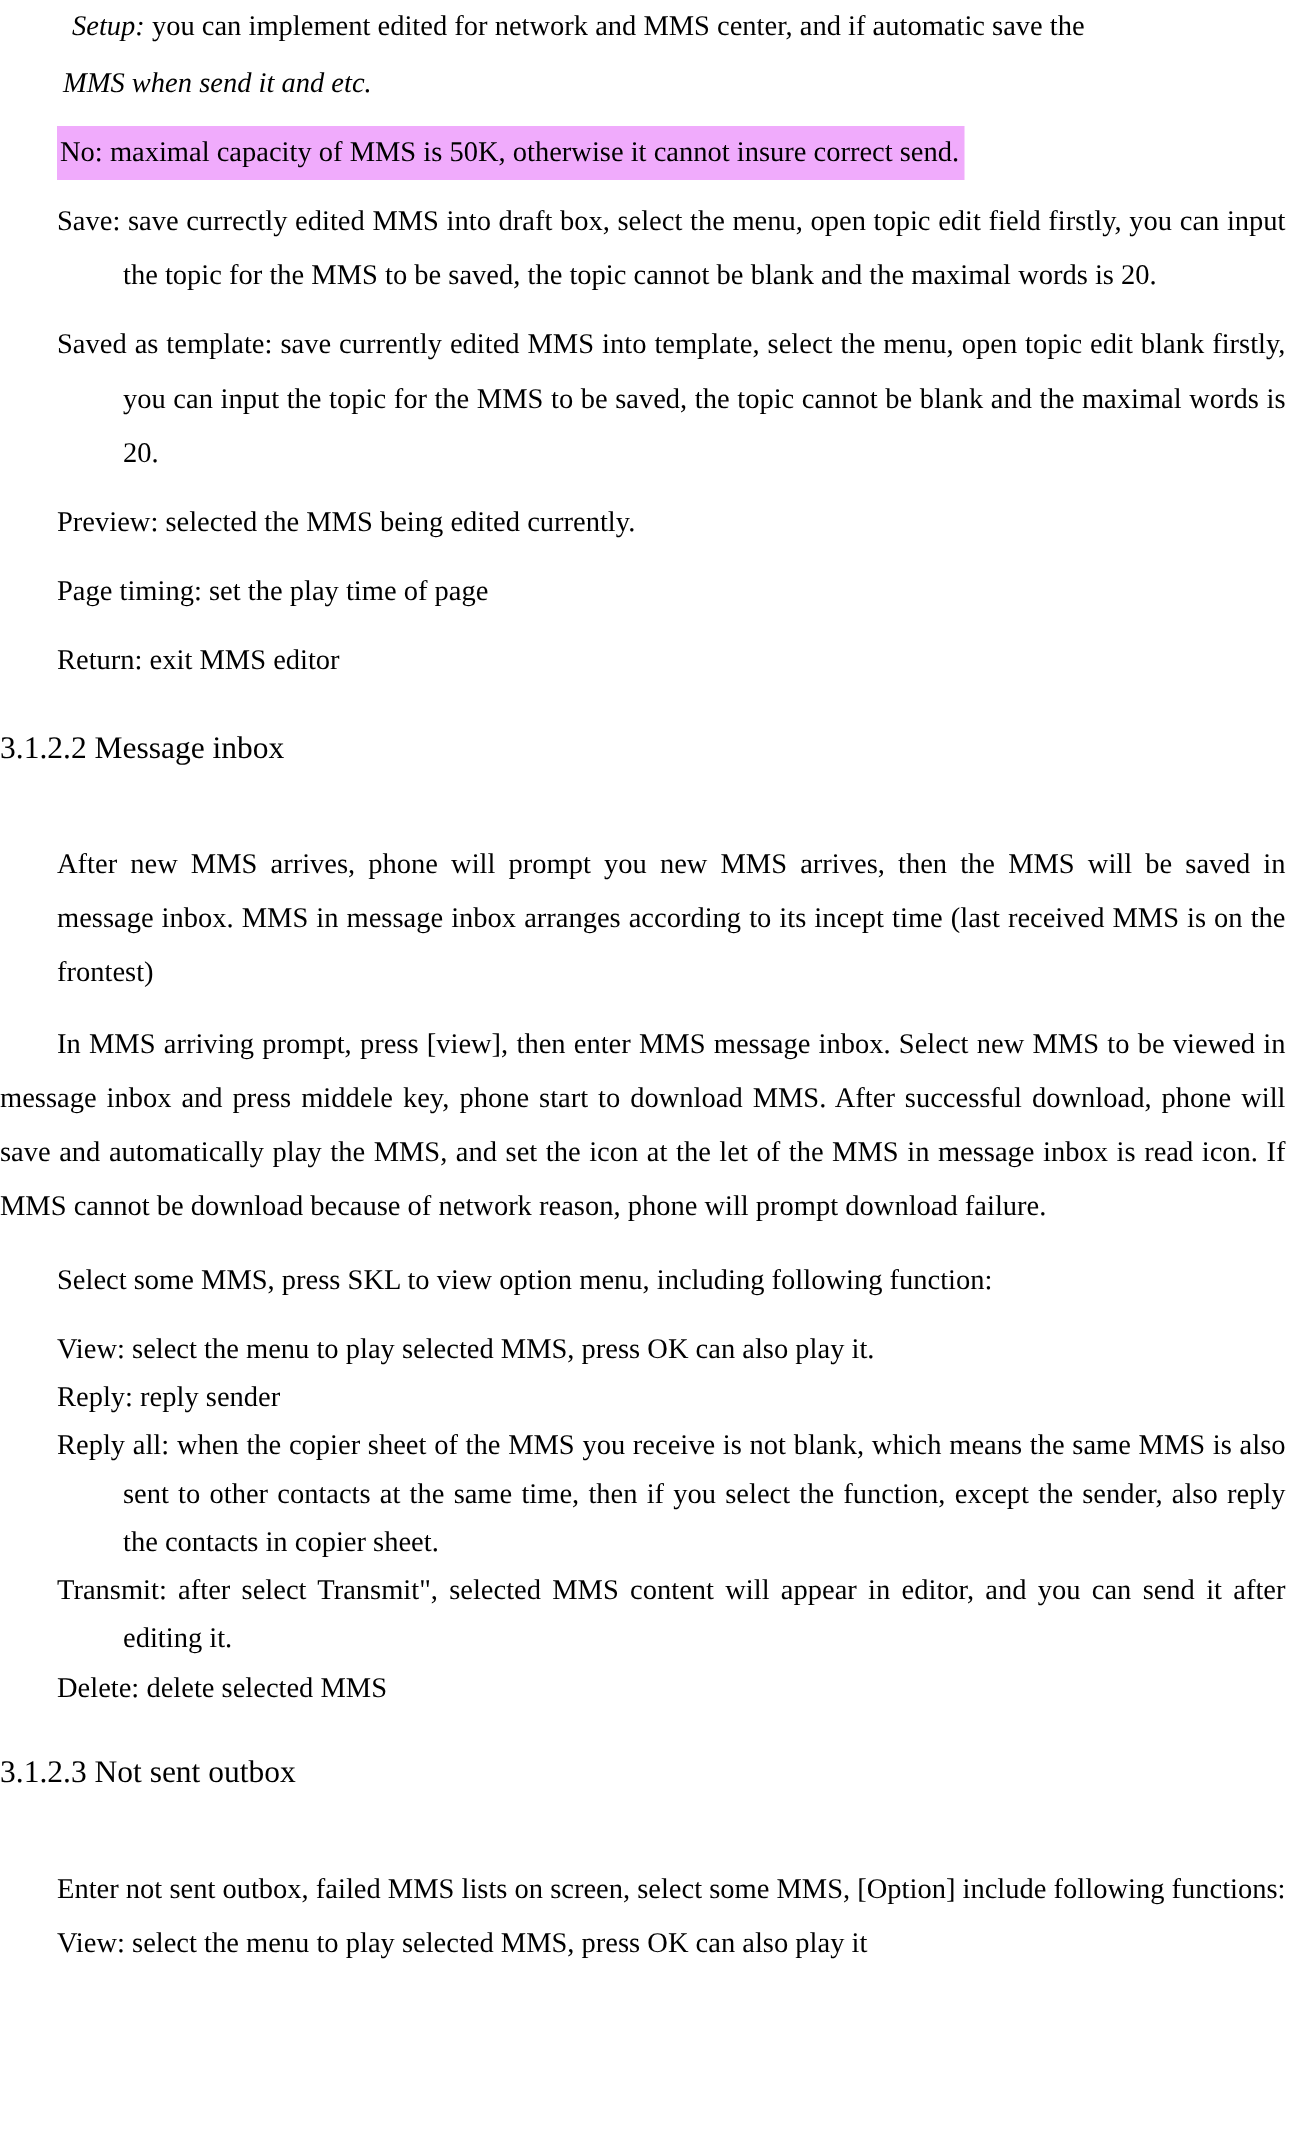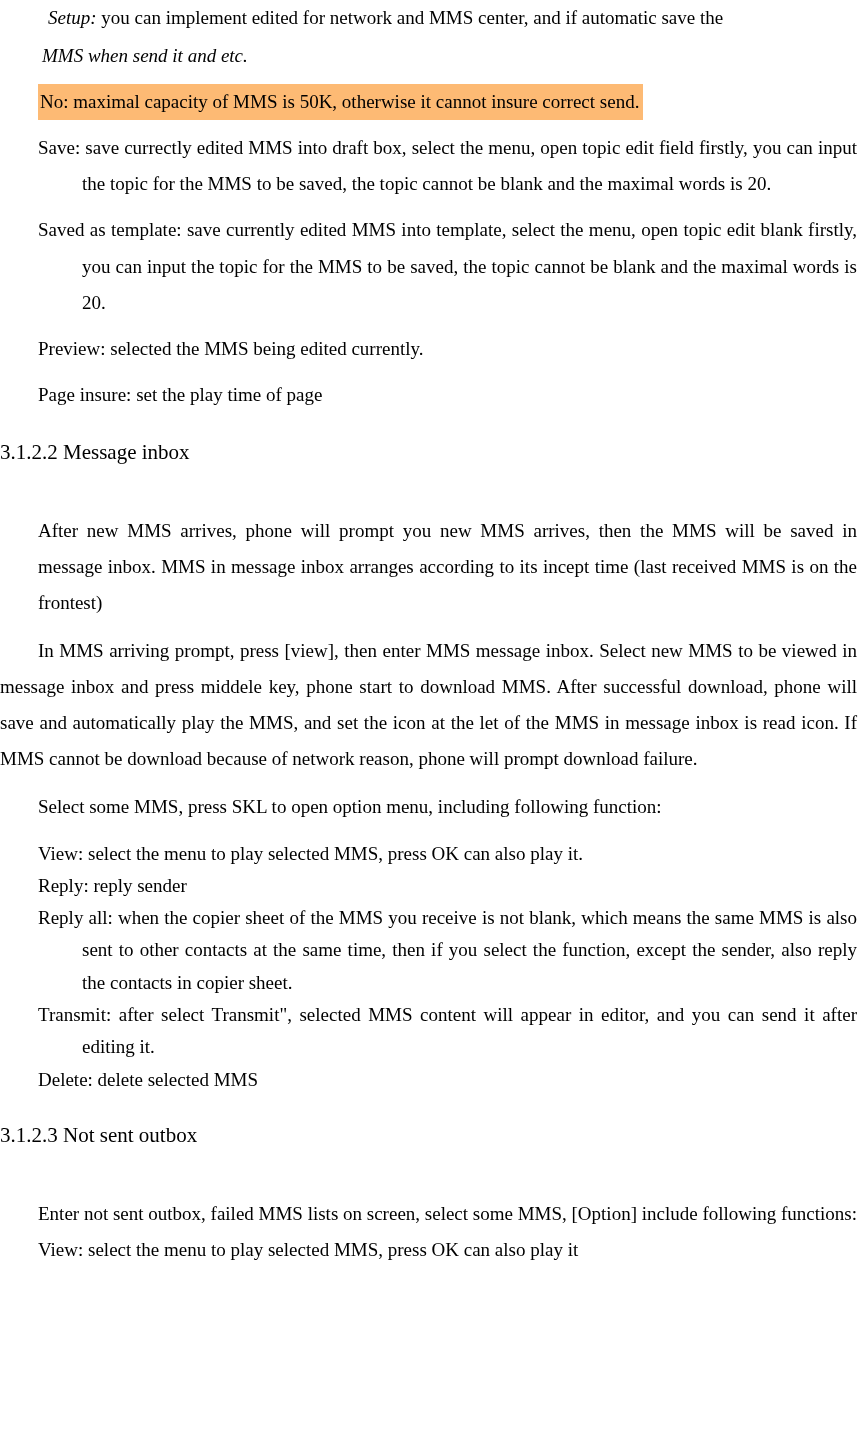--- a/index.html
+++ b/index.html
@@ -27,21 +27,21 @@
     }
     .setup-label {
       font-style: italic;
     }
     .setup-continuation {
       padding-left: 42px;
       margin-bottom: 8px;
       font-style: italic;
     }
     .highlighted {
-      background-color: #fdba74;
+      background-color: #f0abfc;
       margin-left: 38px;
       padding-left: 2px;
       padding-right: 4px;
       display: inline-block;
       margin-bottom: 10px;
       margin-top: 2px;
     }
     .item-def {
       text-align: justify;
       padding-left: 38px;
@@ -107,30 +107,31 @@
   <div style="padding-left:0;">
     <span class="highlighted">No: maximal capacity of MMS is 50K, otherwise it cannot insure correct send.</span>
   </div>
 
   <div class="hanging-item">Save: save currectly edited MMS into draft box, select the menu, open topic edit field firstly, you can input the topic for the MMS to be saved, the topic cannot be blank and the maximal words is 20.</div>
 
   <div class="hanging-item">Saved as template: save currently edited MMS into template, select the menu, open topic edit blank firstly, you can input the topic for the MMS to be saved, the topic cannot be blank and the maximal words is 20.</div>
 
   <div class="item-def">Preview: selected the MMS being edited currently.</div>
 
-  <div class="item-def">Page insure: set the play time of page</div>
+  <div class="item-def">Page timing: set the play time of page</div>
 
+  <div class="item-def">Return: exit MMS editor</div>
 
   <div class="heading">3.1.2.2 Message inbox</div>
 
   <div class="para-indent">After new MMS arrives, phone will prompt you new MMS arrives, then the MMS will be saved in message inbox. MMS in message inbox arranges according to its incept time (last received MMS is on the frontest)</div>
 
   <div class="para-full-indent">In MMS arriving prompt, press [view], then enter MMS message inbox. Select new MMS to be viewed in message inbox and press middele key, phone start to download MMS. After successful download, phone will save and automatically play the MMS, and set the icon at the let of the MMS in message inbox is read icon. If MMS cannot be download because of network reason, phone will prompt download failure.</div>
 
-  <div class="para-indent">Select some MMS, press SKL to open option menu, including following function:</div>
+  <div class="para-indent">Select some MMS, press SKL to view option menu, including following function:</div>
 
   <div class="tight-def">View: select the menu to play selected MMS, press OK can also play it.</div>
   <div class="tight-def">Reply: reply sender</div>
   <div class="tight-hanging">Reply all: when the copier sheet of the MMS you receive is not blank, which means the same MMS is also sent to other contacts at the same time, then if you select the function, except the sender, also reply the contacts in copier sheet.</div>
   <div class="tight-hanging">Transmit: after select Transmit", selected MMS content will appear in editor, and you can send it after editing it.</div>
   <div class="tight-def">Delete: delete selected MMS</div>
 
   <div class="heading">3.1.2.3 Not sent outbox</div>
 
   <div class="last-section">

